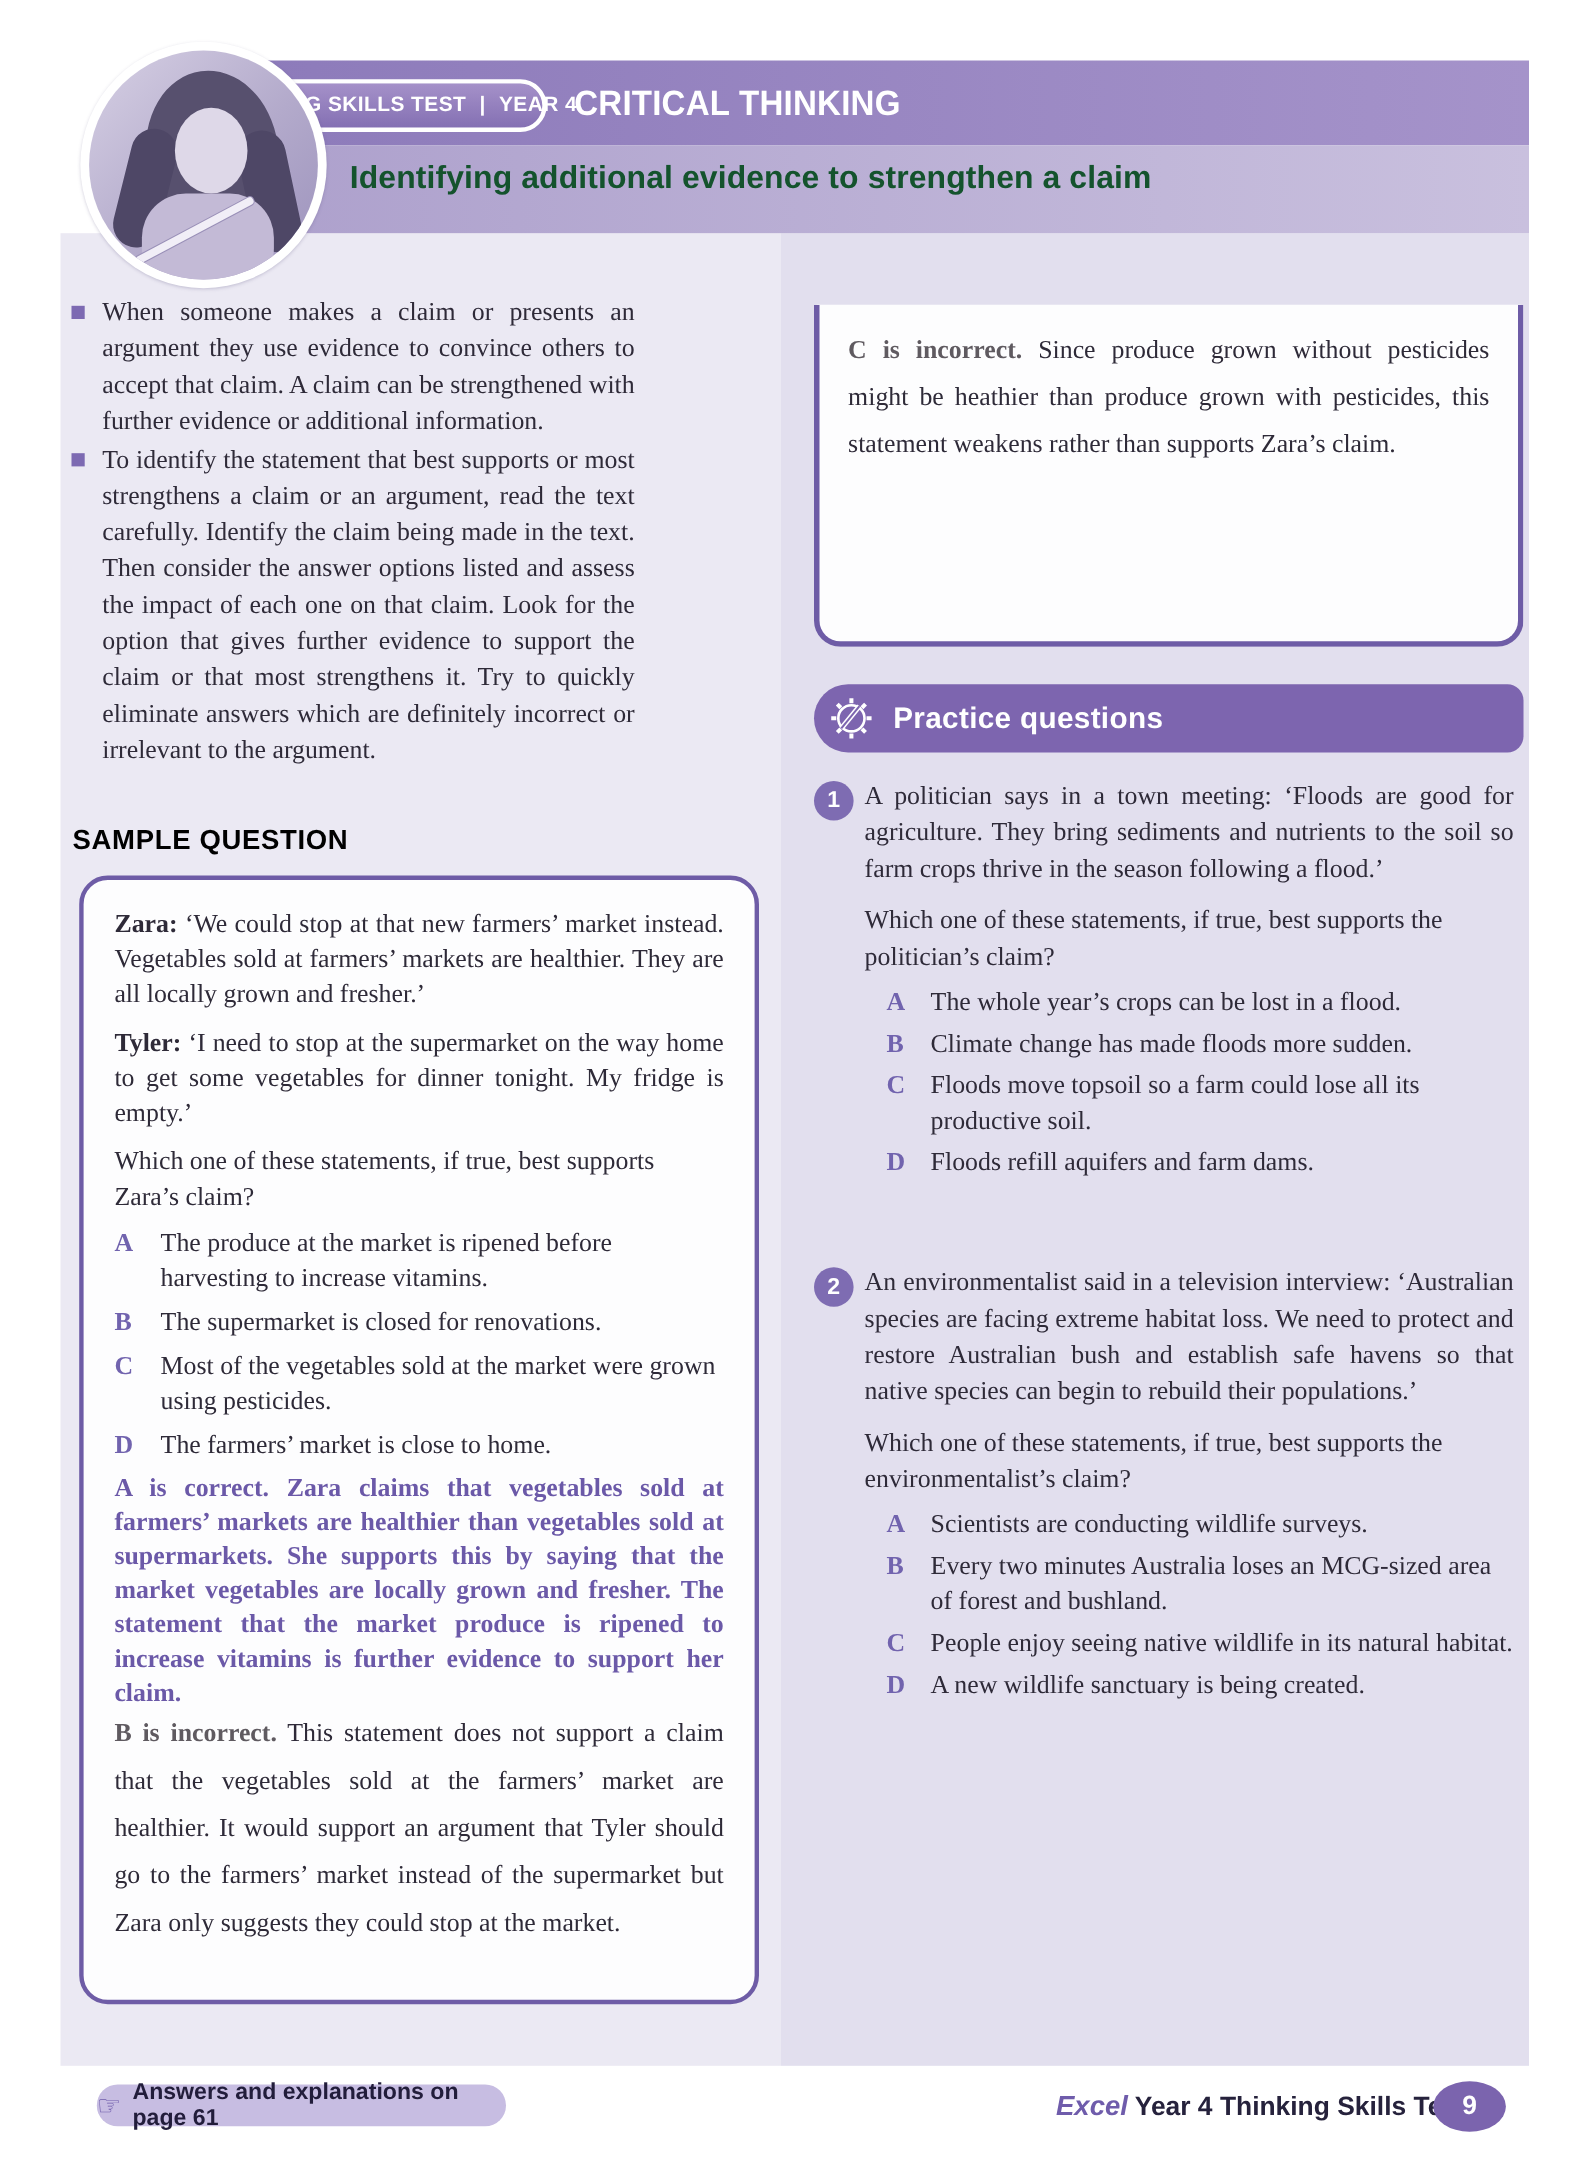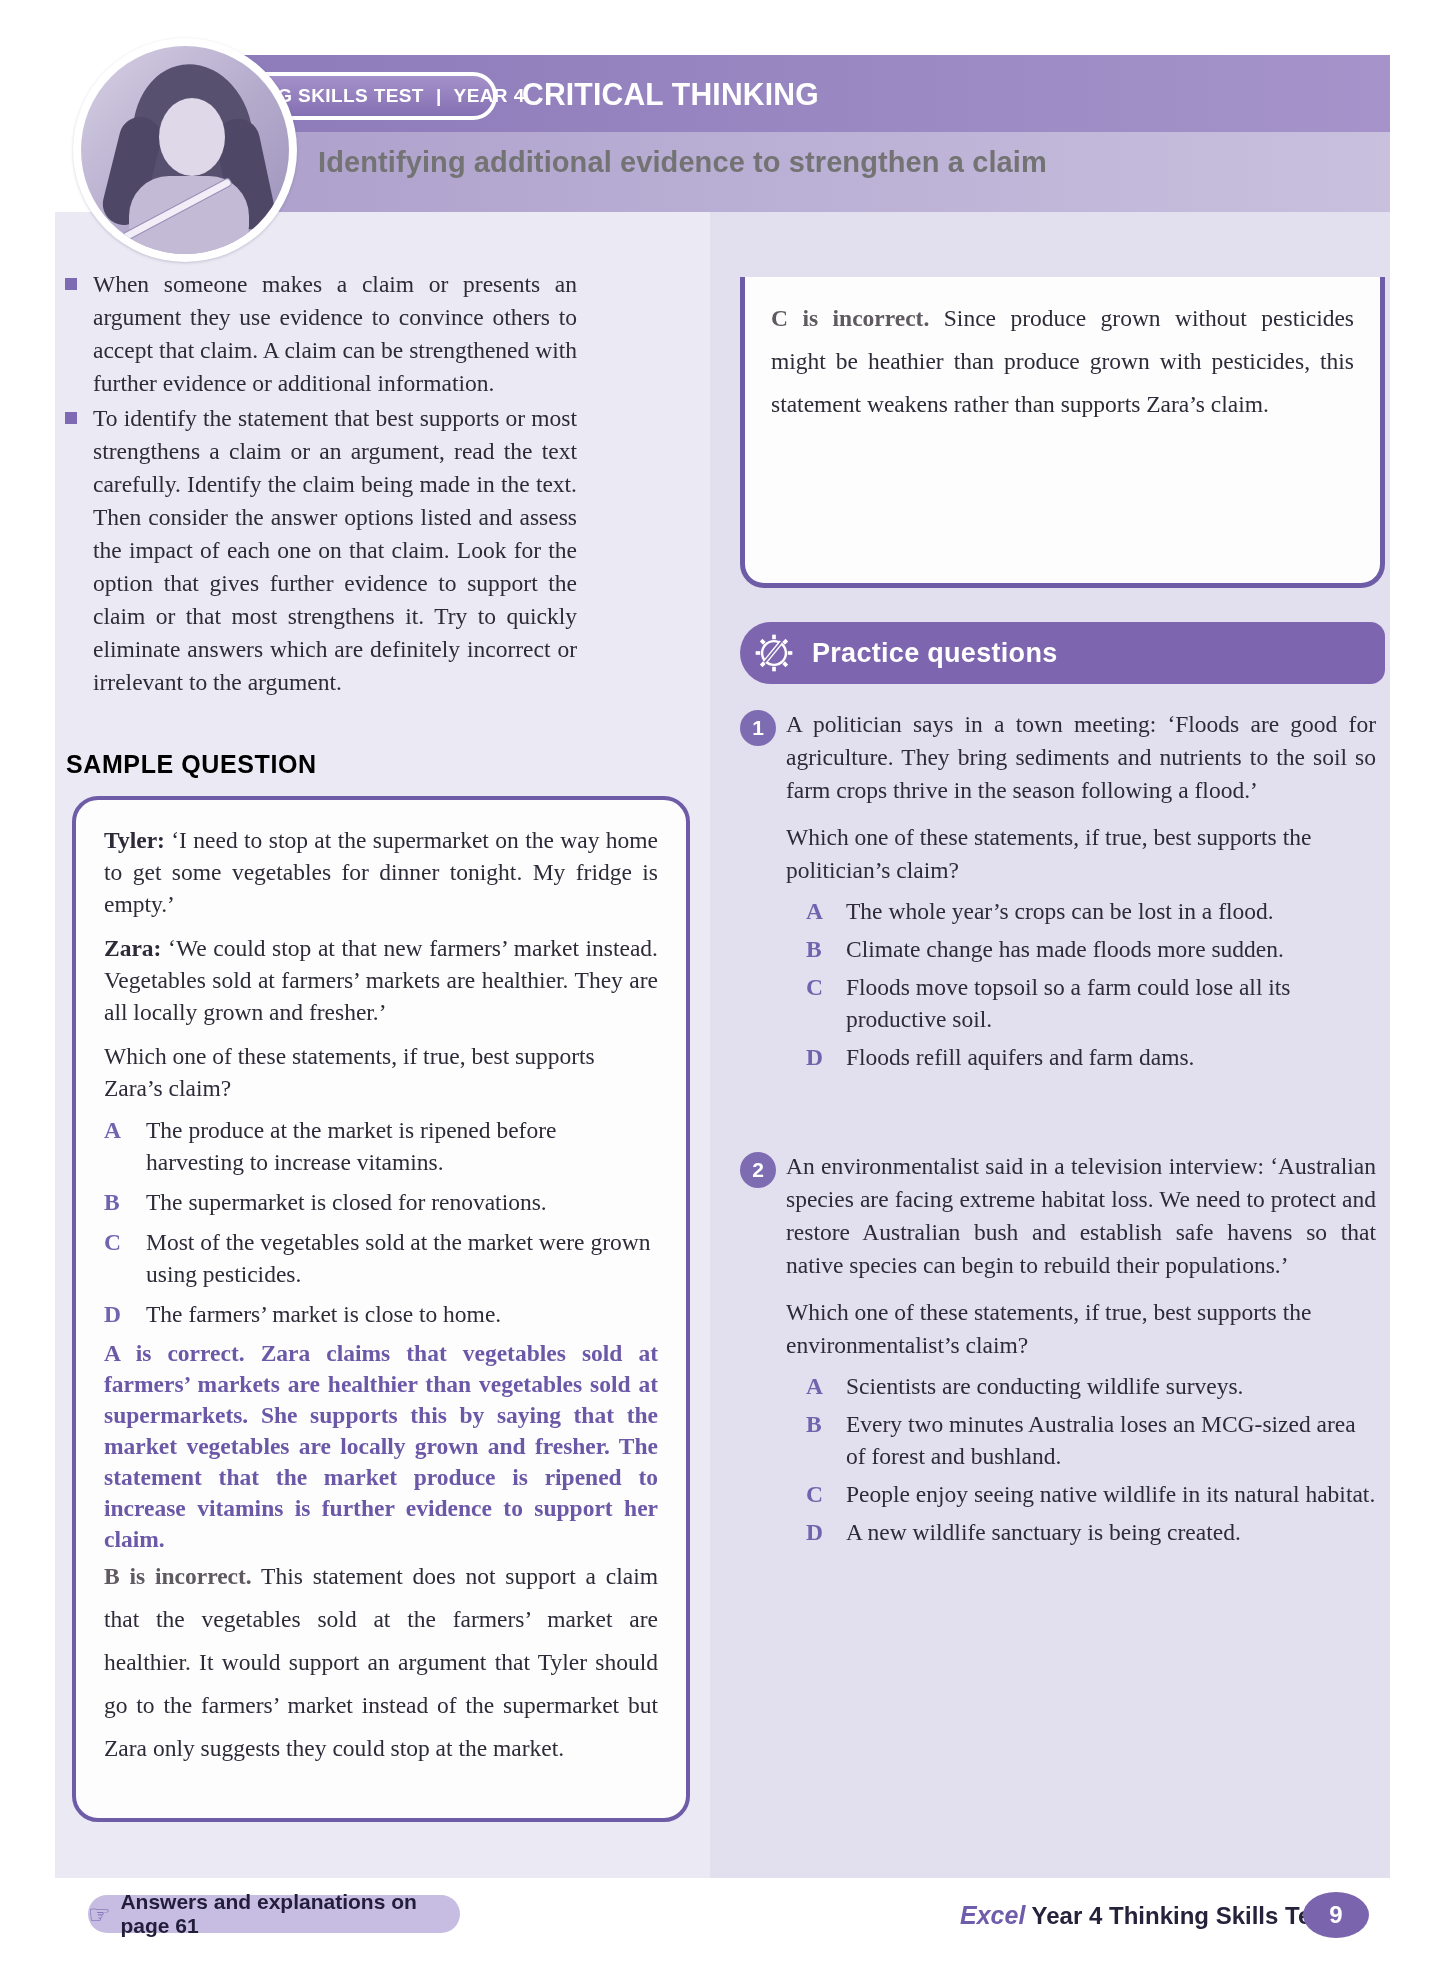--- a/index.html
+++ b/index.html
@@ -17,21 +17,21 @@
   .badge-pill{position:absolute;left:225px;top:72px;width:272px;height:48px;box-sizing:border-box;
               border:4px solid #ffffff;border-radius:28px;
               background:linear-gradient(to bottom,#a591c9,#8470b3);
               display:flex;align-items:center;justify-content:center;gap:12px;
               font-family:"Liberation Sans", sans-serif;font-weight:700;color:#ffffff;
               font-size:19px;letter-spacing:0.4px;white-space:nowrap;}
   .category-title{position:absolute;left:522px;top:76px;
               font-family:"Liberation Sans", sans-serif;font-weight:800;color:#ffffff;
               font-size:32px;letter-spacing:0.2px;transform:scaleX(0.94);transform-origin:left;}
   .lesson-title{position:absolute;left:318px;top:146px;
-              font-family:"Liberation Sans", sans-serif;font-weight:800;color:#737373;
+              font-family:"Liberation Sans", sans-serif;font-weight:800;color:#14532d;
               font-size:29px;letter-spacing:0.1px;}
 
   
   .photo-ring{position:absolute;left:73px;top:38px;width:224px;height:224px;border-radius:50%;
               background:#ffffff;box-shadow:0 1px 3px rgba(80,70,120,.25);}
   .photo{position:absolute;left:8px;top:8px;width:208px;height:208px;border-radius:50%;overflow:hidden;
          background:linear-gradient(135deg,#d6d0e4 0%,#b3aacb 55%,#9c92bc 100%);}
   .photo .hair{position:absolute;left:52px;top:18px;width:120px;height:150px;border-radius:50%;
          background:#57506e;transform:rotate(-8deg);}
   .photo .hair2{position:absolute;left:30px;top:70px;width:42px;height:110px;border-radius:24px;
@@ -140,22 +140,22 @@
     </div>
     <div class="bullet-row">
       <span class="bullet-sq"></span>
       <span class="bullet-text">To identify the statement that best supports or most strengthens a claim or an argument, read the text carefully. Identify the claim being made in the text. Then consider the answer options listed and assess the impact of each one on that claim. Look for the option that gives further evidence to support the claim or that most strengthens it. Try to quickly eliminate answers which are definitely incorrect or irrelevant to the argument.</span>
     </div>
   </div>
 
   <div class="sample-heading">SAMPLE QUESTION</div>
 
   <div class="sample-box">
+    <p class="para"><span class="speaker">Zara:</span><span> ‘We could stop at that new farmers’ market instead. Vegetables sold at farmers’ markets are healthier. They are all locally grown and fresher.’</span></p>
     <p class="para"><span class="speaker">Tyler:</span><span> ‘I need to stop at the supermarket on the way home to get some vegetables for dinner tonight. My fridge is empty.’</span></p>
-    <p class="para"><span class="speaker">Zara:</span><span> ‘We could stop at that new farmers’ market instead. Vegetables sold at farmers’ markets are healthier. They are all locally grown and fresher.’</span></p>
     <p class="q-line">Which one of these statements, if true, best supports Zara’s claim?</p>
 
     <div class="opt-row">
       <span class="opt-letter">A</span>
       <span class="opt-text">The produce at the market is ripened before harvesting to increase vitamins.</span>
     </div>
     <div class="opt-row">
       <span class="opt-letter">B</span>
       <span class="opt-text">The supermarket is closed for renovations.</span>
     </div>

